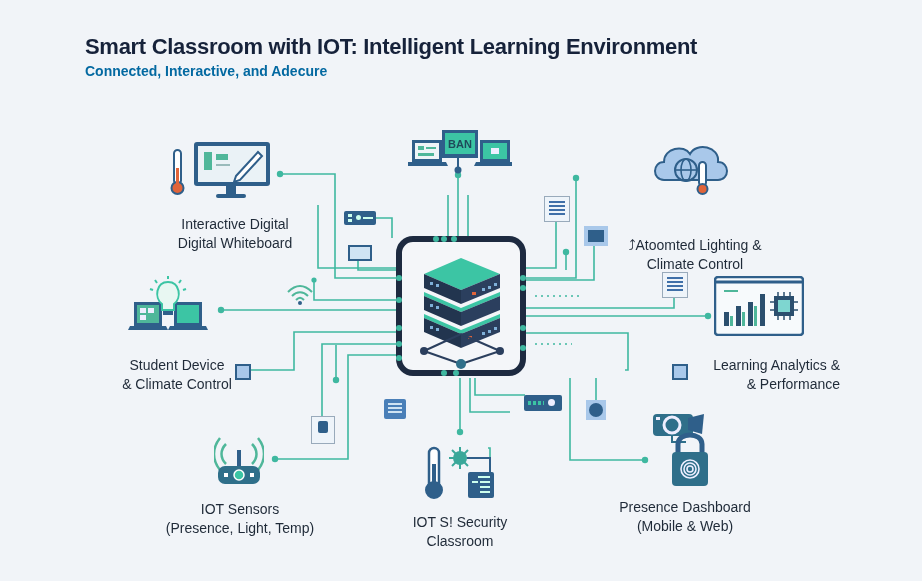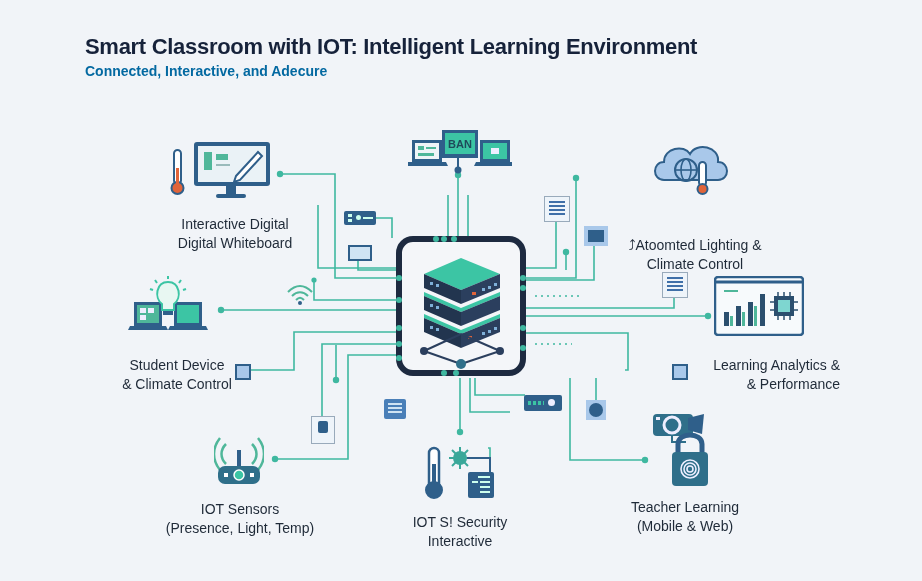--- a/index.html
+++ b/index.html
@@ -280,41 +280,41 @@
         <rect x="58" y="32" width="12" height="2"></rect>
         <rect x="52" y="37" width="6" height="2"></rect>
         <rect x="60" y="37" width="10" height="2"></rect>
         <rect x="60" y="42" width="10" height="2"></rect>
         <rect x="60" y="47" width="10" height="2"></rect>
       </g>
   </svg>
 </div>
 <div class="label" style="left:385px;top:513px;width:150px;text-align:center;">
   <div>IOT S! Security</div>
-  <div>Interactive</div>
+  <div>Classroom</div>
 </div>
 
 <div class="node" style="left:652px;top:412px;width:62px;height:76px;">
   <svg width="62" height="76">
     <rect x="1" y="2" width="40" height="22" rx="4" fill="#2f6f8a"></rect>
     <polygon points="36,6 52,2 50,22 36,18" fill="#2f5f8a"></polygon>
     <circle cx="20" cy="13" r="8" fill="#2f6f8a" stroke="#eef" stroke-width="3"></circle>
     <rect x="4" y="5" width="4" height="3" fill="#eef"></rect>
     <path d="M20 24 V30 H34" fill="none" stroke="#2f6f8a" stroke-width="2"></path>
     <path d="M26 42 V32 C26 20 50 20 50 32 V42" fill="none" stroke="#2f5f8a" stroke-width="5"></path>
     <rect x="20" y="40" width="36" height="34" rx="4" fill="#2f6f8a"></rect>
     <g fill="none" stroke="#eef" stroke-width="1.6">
       <circle cx="38" cy="57" r="3"></circle>
         <circle cx="38" cy="57" r="6"></circle>
         <circle cx="38" cy="57" r="9"></circle>
     </g>
   </svg>
 </div>
 <div class="label" style="left:610px;top:498px;width:150px;">
-  <div>Teacher Learning</div>
+  <div>Presence Dashboard</div>
   <div>(Mobile &amp; Web)</div>
 </div>
 
 <div class="node" style="left:344px;top:211px;width:32px;height:14px;background:#2f5f8a;border-radius:2px;">
   <div style="position:absolute;left:4px;top:3px;width:4px;height:3px;background:#cfe;"></div>
   <div style="position:absolute;left:4px;top:8px;width:4px;height:3px;background:#cfe;"></div>
   <div style="position:absolute;left:12px;top:4px;width:5px;height:5px;border-radius:50%;background:#cfe;"></div>
   <div style="position:absolute;left:19px;top:6px;width:10px;height:2px;background:#cfe;"></div>
 </div>
 <div class="node" style="left:348px;top:245px;width:20px;height:12px;background:#cfe3f3;border:2px solid #2f5f8a;"></div>

